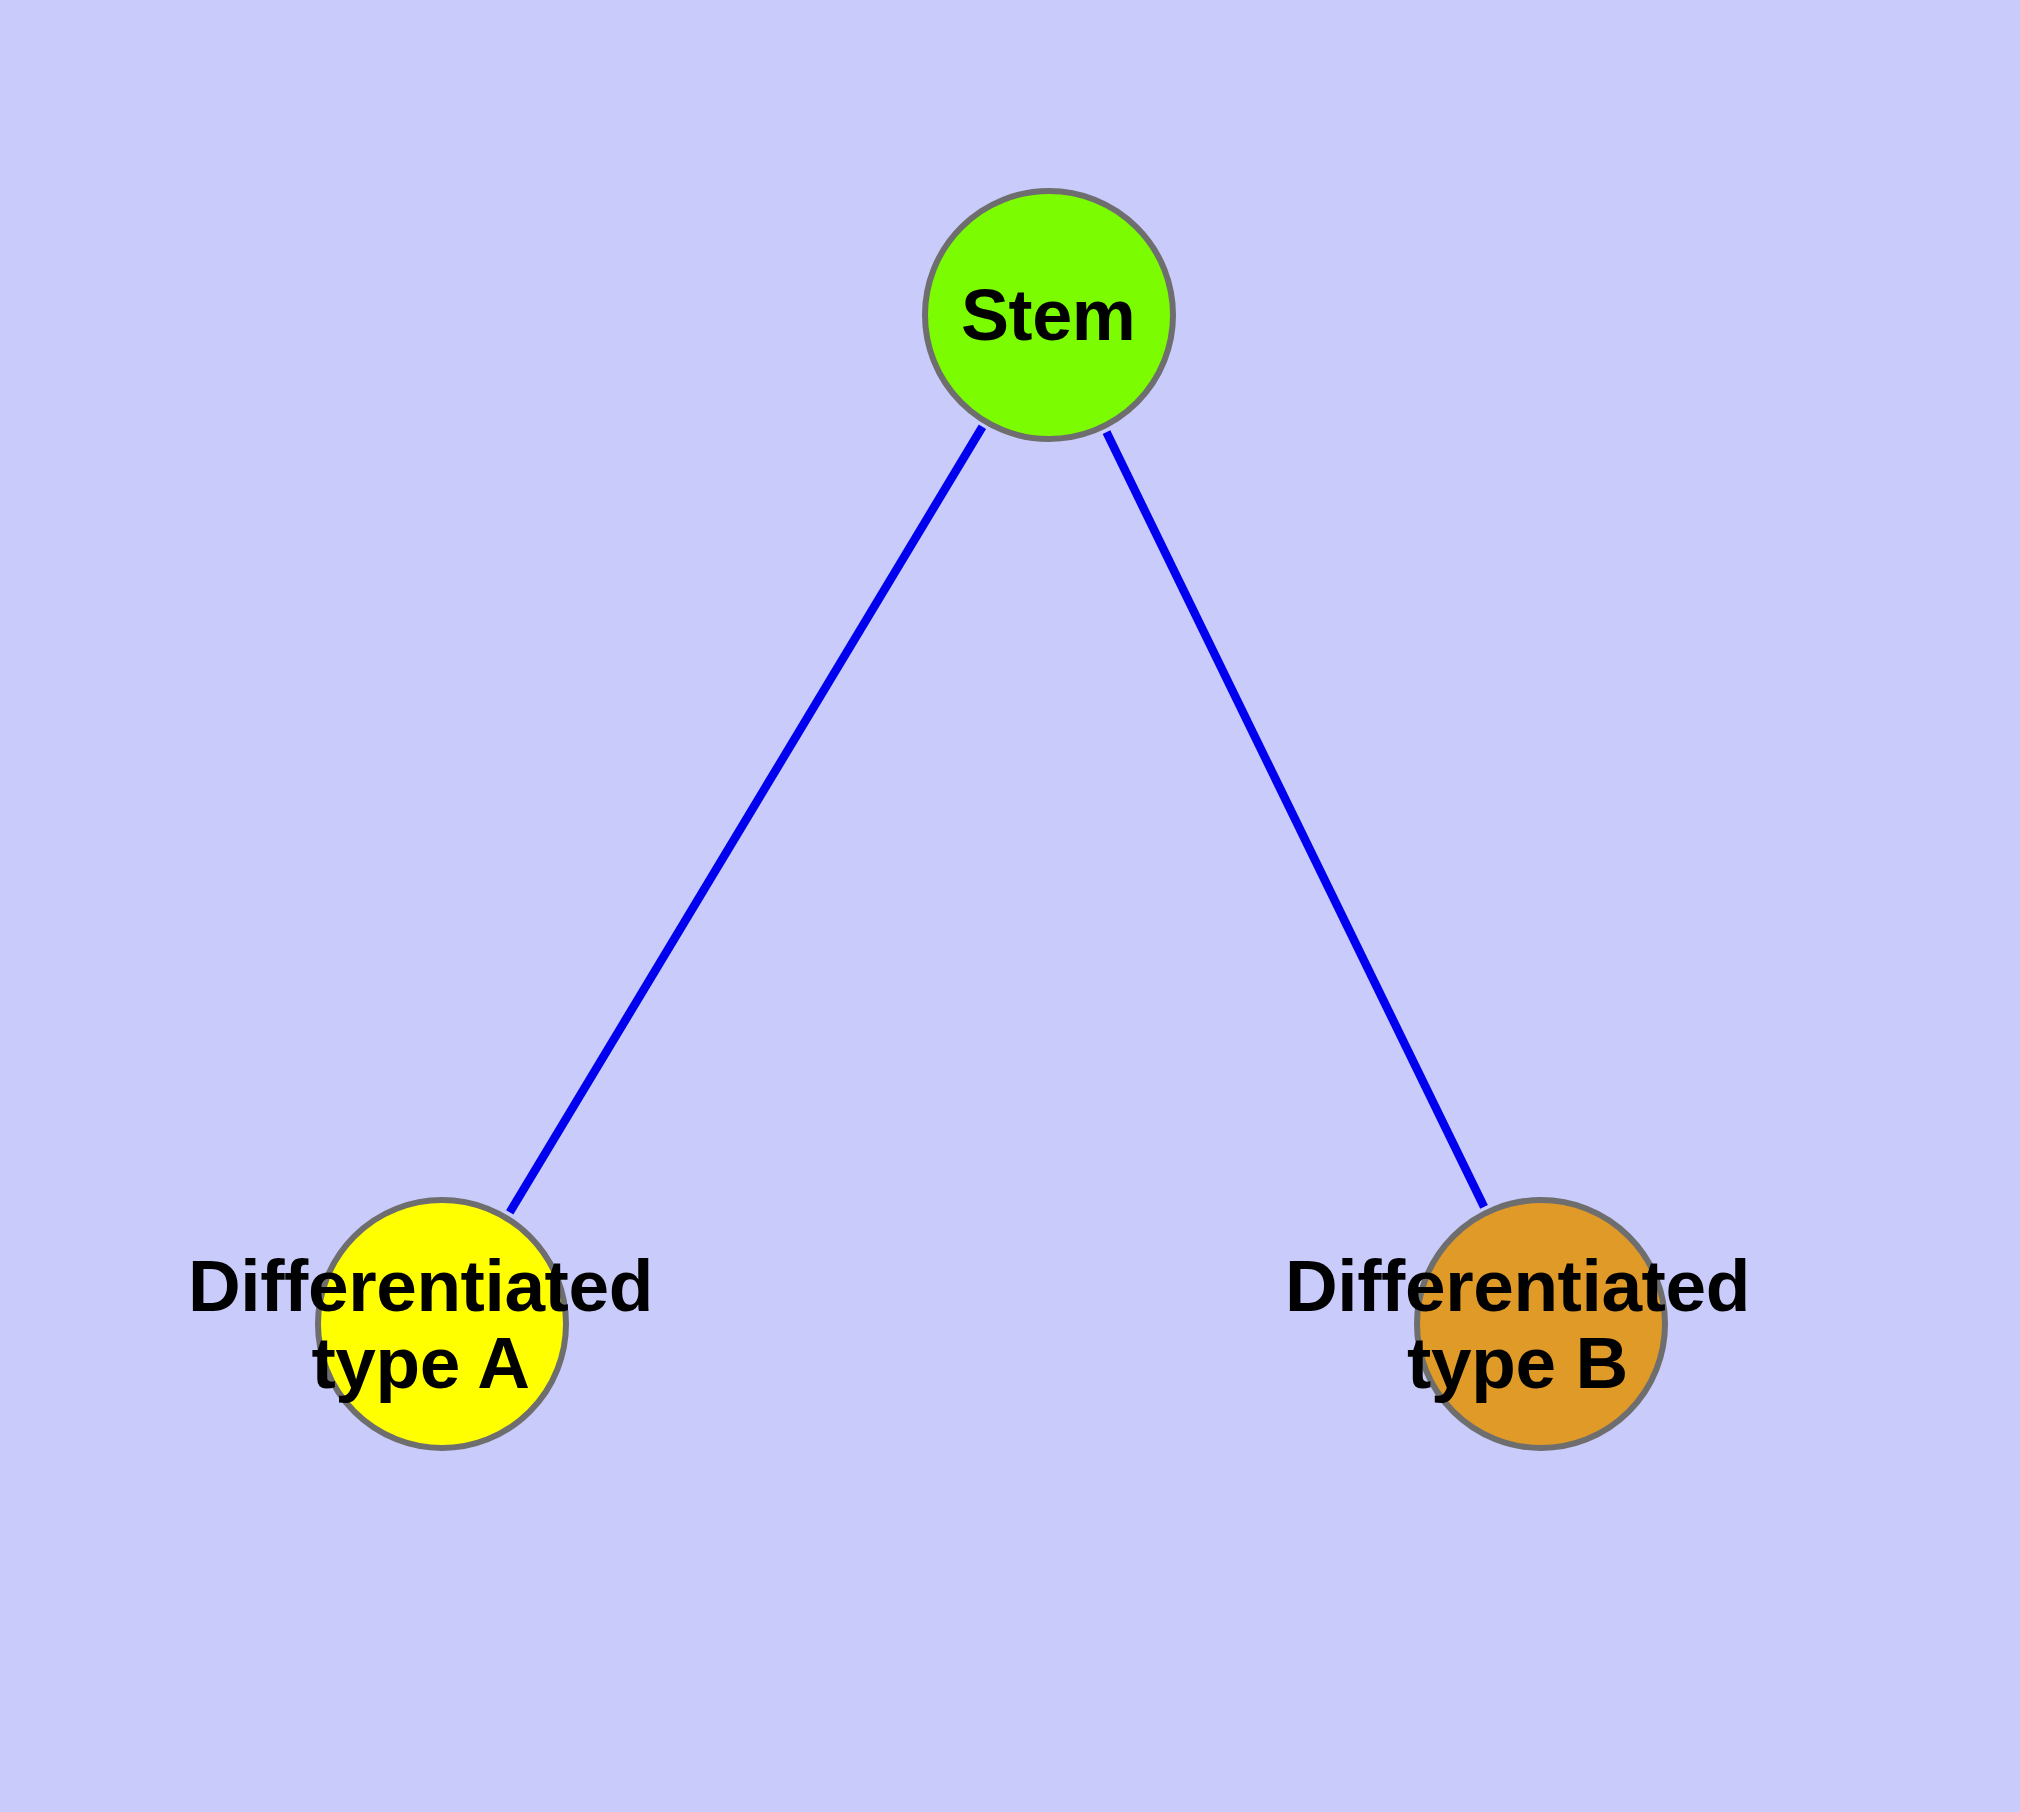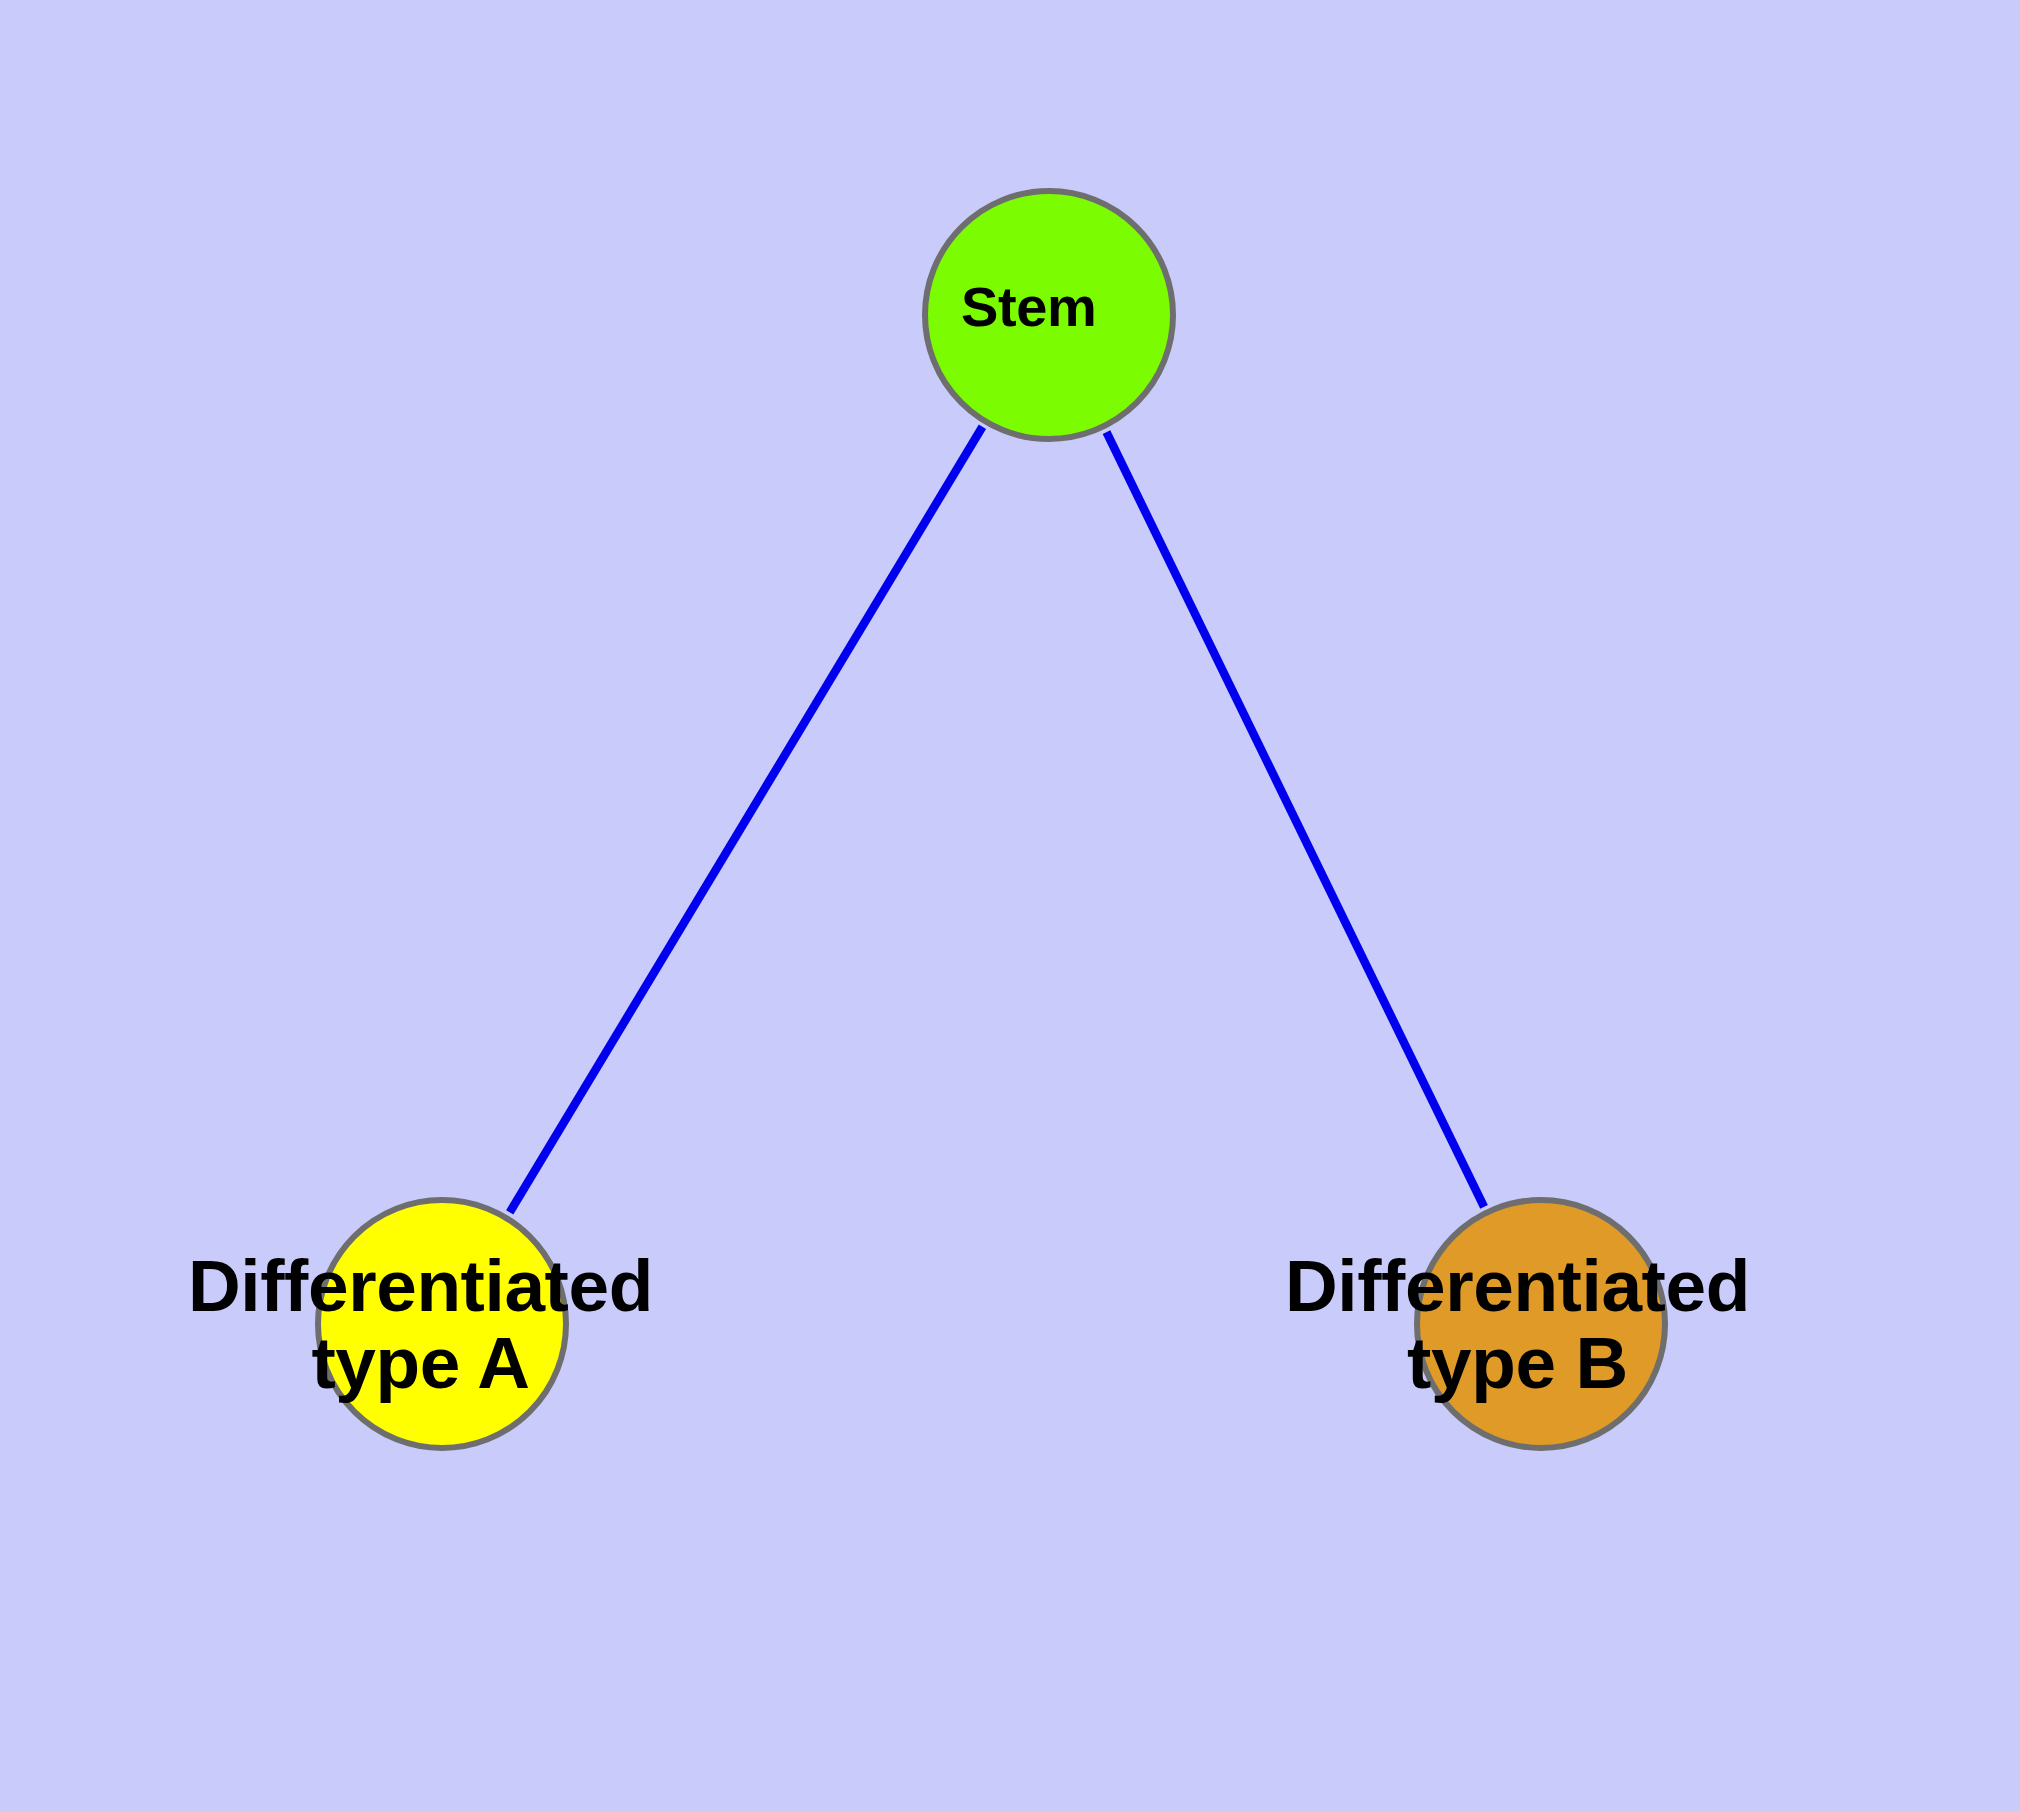--- a/index.html
+++ b/index.html
@@ -61,21 +61,21 @@
 
   <svg id="edge-layer" viewBox="0 0 2384 2138" width="2021" height="1812" xmlns="http://www.w3.org/2000/svg" aria-hidden="true">
     <g id="edges-group">
         <line x1="1158.8624215447228" y1="503.52753961142446" x2="601.1375784552772" y2="1430.4724603885754" stroke="#0000ee" stroke-width="10" stroke-linecap="butt"></line>
         <line x1="1305.2523338266824" y1="509.9832366444" x2="1750.7476661733176" y2="1424.0167633556" stroke="#0000ee" stroke-width="10" stroke-linecap="butt"></line>
       </g>
   </svg>
 
   <div id="node-layer">
       <div class="node" style="left: 922px; top: 188px; width: 254px; height: 254px; background: rgb(124, 252, 0); border: 6px solid rgb(110, 110, 110);"></div>
-      <div class="node-label" style="font-size: 56px; color: rgb(0, 0, 0); left: 961px; top: 277px;">Stem</div>
+      <div class="node-label" style="font-size: 72px; color: rgb(0, 0, 0); left: 961px; top: 277px;">Stem</div>
       <div class="node" style="left: 315px; top: 1197px; width: 254px; height: 254px; background: rgb(255, 255, 0); border: 6px solid rgb(110, 110, 110);"></div>
       <div class="node-label" style="font-size: 73px; color: rgb(0, 0, 0); left: 188px; top: 1247px;">Differentiated
 type A</div>
       <div class="node" style="left: 1414px; top: 1197px; width: 254px; height: 254px; background: rgb(224, 154, 40); border: 6px solid rgb(110, 110, 110);"></div>
       <div class="node-label" style="font-size: 73px; color: rgb(0, 0, 0); left: 1285px; top: 1247px;">Differentiated
 type B</div>
     </div>
 
 </div>
 

